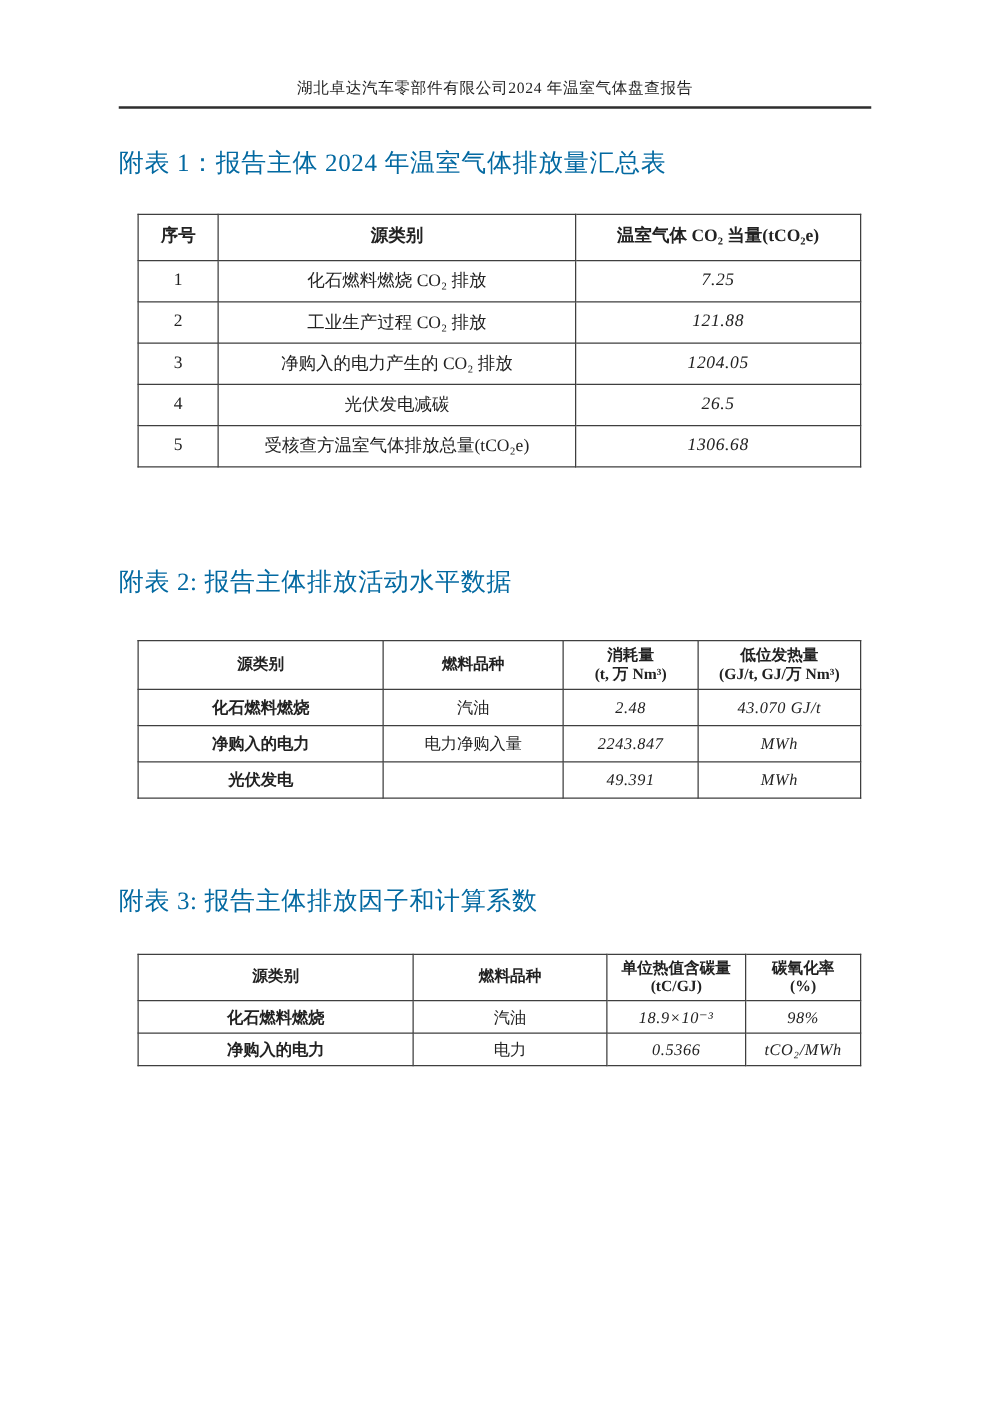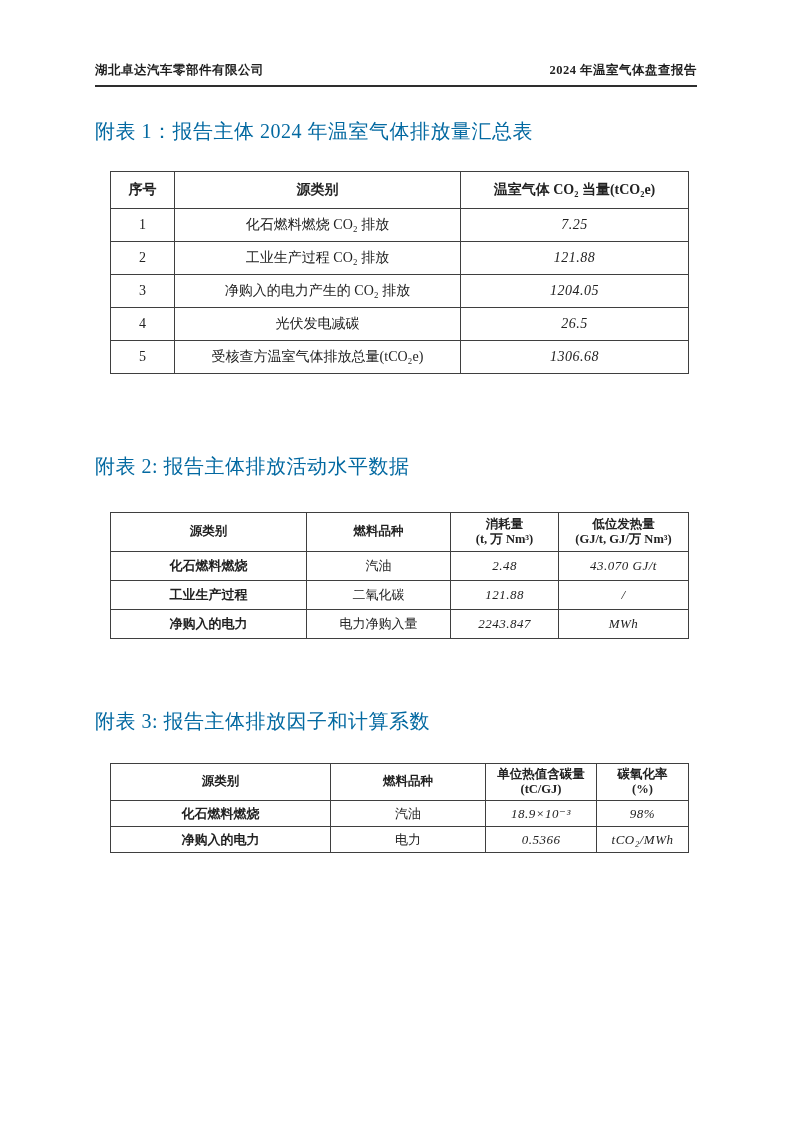--- a/index.html
+++ b/index.html
@@ -5,22 +5,22 @@
   html, body { margin: 0; padding: 0; background: #ffffff; }
   body {
     width: 794px; height: 1123px;
     font-family: "Liberation Serif", "DejaVu Serif", serif;
     color: #1f1f1f;
     overflow: hidden;
   }
   .page { padding: 62px 97px 0 95px; box-sizing: border-box; width: 794px; }
 
   .running-header {
-    display: flex; justify-content: space-between; align-items: flex-end;
-    font-size: 12.5px; font-weight: 700; letter-spacing: 0.5px;
+    display: flex; justify-content: center; align-items: flex-end;
+    font-size: 12.5px; font-weight: 400; letter-spacing: 0.5px;
     padding-bottom: 7px; border-bottom: 2px solid #2e2e2e; line-height: 16px;
   }
 
   .tbl-title {
     font-size: 20px; font-weight: normal; margin: 0; line-height: 28px;
     letter-spacing: 0.5px; color: #0369a1;
   }
   .title-1 { margin-top: 30px; }
   .title-2 { margin-top: 78px; }
   .title-3 { margin-top: 68px; }
@@ -129,29 +129,29 @@
       </tr>
     </thead>
     <tbody>
       <tr>
         <td>化石燃料燃烧</td>
         <td>汽油</td>
         <td class="num">2.48</td>
         <td class="num">43.070 GJ/t</td>
       </tr>
       <tr>
-        <td>工业生产过程</td>
-        <td>二氧化碳</td>
-        <td class="num">121.88</td>
-        <td class="num">/</td>
-      </tr>
-      <tr>
         <td>净购入的电力</td>
         <td>电力净购入量</td>
         <td class="num">2243.847</td>
+        <td class="num">MWh</td>
+      </tr>
+      <tr>
+        <td>光伏发电</td>
+        <td></td>
+        <td class="num">49.391</td>
         <td class="num">MWh</td>
       </tr>
     </tbody>
   </table>
 
   <h2 class="tbl-title title-3">附表 3: 报告主体排放因子和计算系数</h2>
 
   <table class="t3">
     <colgroup>
         <col style="width:220px">

